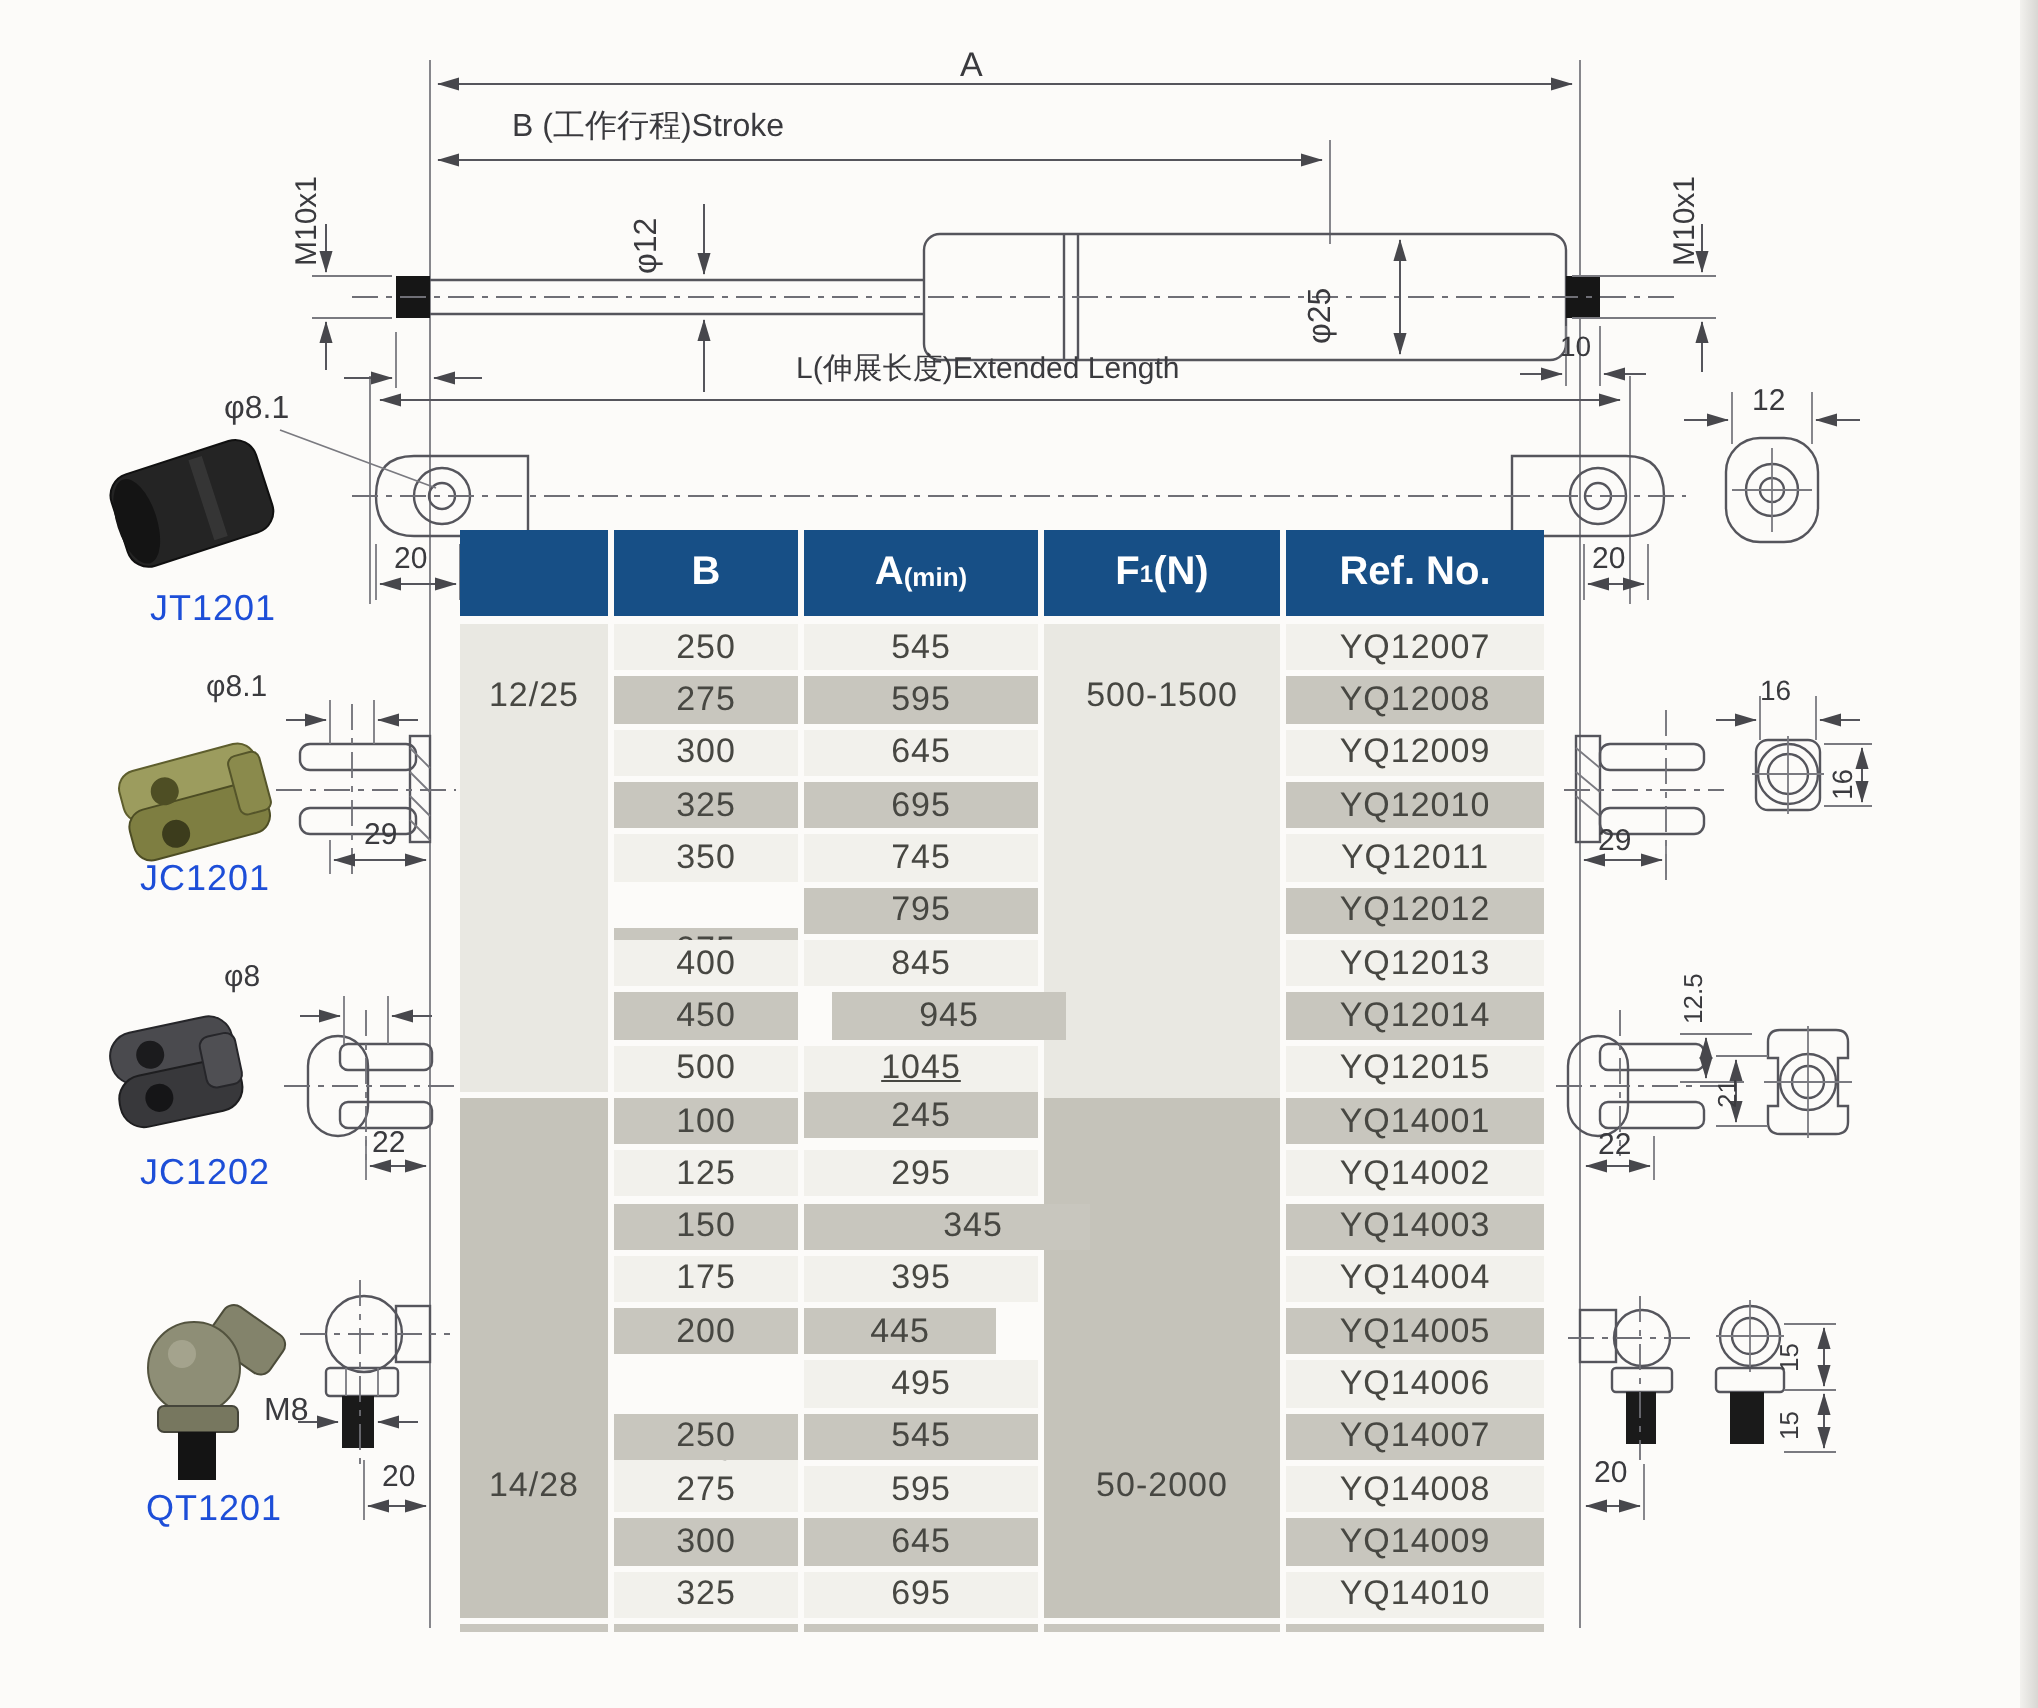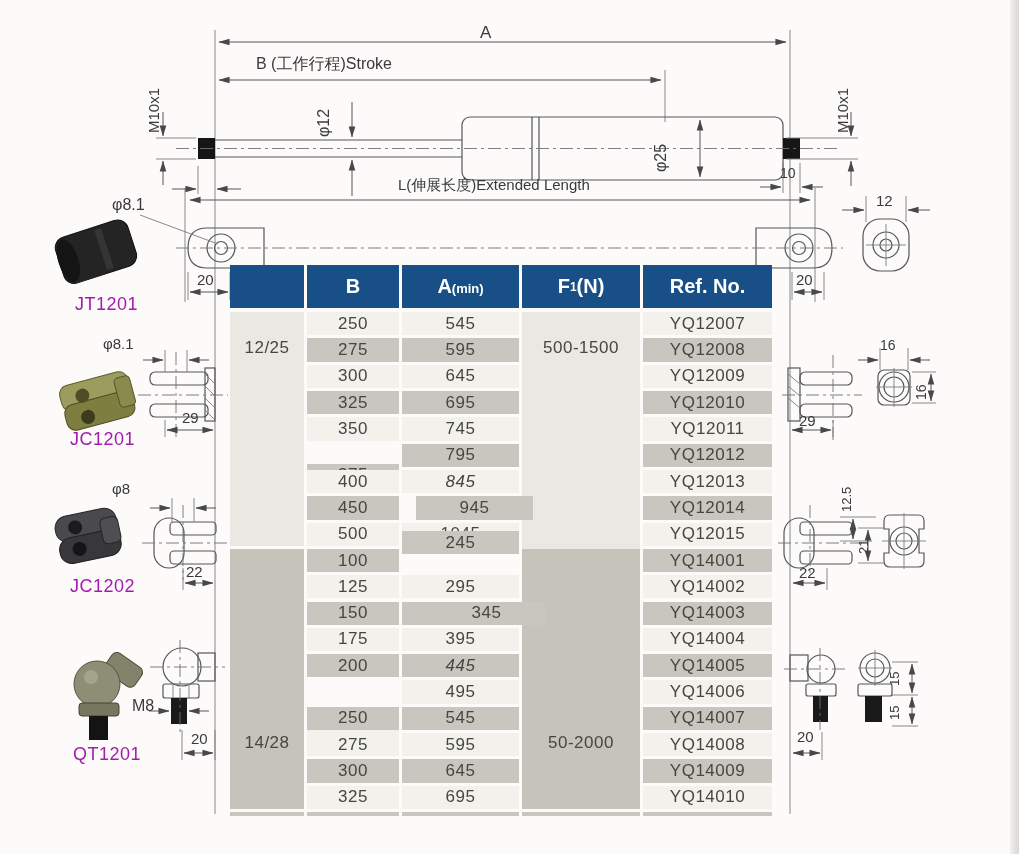--- a/index.html
+++ b/index.html
@@ -6,21 +6,21 @@
   #page{position:relative;width:1019px;height:854px;background:#fcfbf9;overflow:hidden;
         font-family:"Liberation Sans","DejaVu Sans",sans-serif;color:#3c3c40;}
   #linework{position:absolute;left:0;top:0;}
   .ln{stroke:#55555c;fill:none;stroke-width:1.2;}
   .dim{stroke:#55555c;fill:none;stroke-width:1;marker-start:url(#arw);marker-end:url(#arw);}
   .de{stroke:#55555c;fill:none;stroke-width:1;marker-end:url(#arw);}
   .ext{stroke:#7a7a80;fill:none;stroke-width:0.9;}
   .cl{stroke:#6f6f76;fill:none;stroke-width:0.9;stroke-dasharray:13 4 3 4;}
   .lbl{position:absolute;white-space:nowrap;color:#3a3a3e;line-height:1.1;}
   .rot{transform:rotate(-90deg);transform-origin:0 0;}
-  .part-label{font-size:18px;letter-spacing:0.5px;color:#a21caf;text-align:center;}
+  .part-label{font-size:18px;letter-spacing:0.5px;color:#1d4ed8;text-align:center;}
   
   #table{position:absolute;left:230px;top:265px;width:545px;height:554px;}
   .th{position:absolute;top:0;height:43px;background:var(--header-blue,#174f86);color:#fff;
       display:flex;align-items:center;justify-content:center;font-weight:bold;font-size:20px;}
   .th .min{font-size:13px;font-weight:bold;margin-top:4px;}
   .th sub{font-size:12px;}
   .cell{position:absolute;display:flex;align-items:center;justify-content:center;
         font-size:17px;color:#474742;letter-spacing:0.5px;}
   .row.light{background:var(--row-light,#f2f1ec);}
   .row.dark{background:var(--row-dark,#c8c6be);}
@@ -323,48 +323,48 @@
         <div class="cell row dark" style="left: 77px; width: 92px; top: 125.96px; height: 23.3px;">325</div>
         <div class="cell row dark" style="left: 172px; width: 117px; top: 125.96px; height: 23.3px;">695</div>
         <div class="cell row dark" style="left: 413px; width: 129px; top: 125.96px; height: 23.3px;">YQ12010</div>
         <div class="cell row light" style="left: 77px; width: 92px; top: 152.28px; height: 23.3px;">350</div>
         <div class="cell row light" style="left: 172px; width: 117px; top: 152.28px; height: 23.3px;">745</div>
         <div class="cell row light" style="left: 413px; width: 129px; top: 152.28px; height: 23.3px;">YQ12011</div>
         <div class="cell row dark" style="left: 77px; width: 92px; top: 178.6px; height: 23.3px; margin-top: 20px;">375</div>
         <div class="cell row dark" style="left: 172px; width: 117px; top: 178.6px; height: 23.3px;">795</div>
         <div class="cell row dark" style="left: 413px; width: 129px; top: 178.6px; height: 23.3px;">YQ12012</div>
         <div class="cell row light" style="left: 77px; width: 92px; top: 204.92px; height: 23.3px;">400</div>
-        <div class="cell row light" style="left: 172px; width: 117px; top: 204.92px; height: 23.3px; font-style: italic;">845</div>
+        <div class="cell row light" style="left: 172px; width: 117px; top: 204.92px; height: 23.3px;">845</div>
         <div class="cell row light" style="left: 413px; width: 129px; top: 204.92px; height: 23.3px;">YQ12013</div>
         <div class="cell row dark" style="left: 77px; width: 92px; top: 231.24px; height: 23.3px;">450</div>
         <div class="cell row dark" style="left: 186px; width: 117px; top: 231.24px; height: 23.3px;">945</div>
         <div class="cell row dark" style="left: 413px; width: 129px; top: 231.24px; height: 23.3px;">YQ12014</div>
         <div class="cell row light" style="left: 77px; width: 92px; top: 257.56px; height: 23.3px;">500</div>
         <div class="cell row light" style="left: 172px; width: 117px; top: 257.56px; height: 23.3px; text-decoration: underline;">1045</div>
         <div class="cell row light" style="left: 413px; width: 129px; top: 257.56px; height: 23.3px;">YQ12015</div>
         <div class="cell grp dark" style="left: 0px; width: 74px; top: 283.88px; height: 260.2px;">
           <span style="margin-top: 184px;">14/28</span>
         </div>
         <div class="cell grp dark" style="left: 292px; width: 118px; top: 283.88px; height: 260.2px;">
           <span style="margin-top: 184px;">50-2000</span>
         </div>
         <div class="cell row dark" style="left: 77px; width: 92px; top: 283.88px; height: 23.3px;">100</div>
-        <div class="cell row dark" style="left: 172px; width: 117px; top: 266px; height: 23.3px;">245</div>
+        <div class="cell row dark" style="left: 172px; width: 117px; top: 281px; height: 23.3px;">245</div>
         <div class="cell row dark" style="left: 413px; width: 129px; top: 283.88px; height: 23.3px;">YQ14001</div>
         <div class="cell row light" style="left: 77px; width: 92px; top: 310.2px; height: 23.3px;">125</div>
         <div class="cell row light" style="left: 172px; width: 117px; top: 310.2px; height: 23.3px;">295</div>
         <div class="cell row light" style="left: 413px; width: 129px; top: 310.2px; height: 23.3px;">YQ14002</div>
         <div class="cell row dark" style="left: 77px; width: 92px; top: 336.52px; height: 23.3px;">150</div>
         <div class="cell row dark" style="left: 172px; width: 117px; top: 336.52px; height: 23.3px; padding-left: 26px;">345</div>
         <div class="cell row dark" style="left: 413px; width: 129px; top: 336.52px; height: 23.3px;">YQ14003</div>
         <div class="cell row light" style="left: 77px; width: 92px; top: 362.84px; height: 23.3px;">175</div>
         <div class="cell row light" style="left: 172px; width: 117px; top: 362.84px; height: 23.3px;">395</div>
         <div class="cell row light" style="left: 413px; width: 129px; top: 362.84px; height: 23.3px;">YQ14004</div>
         <div class="cell row dark" style="left: 77px; width: 92px; top: 389.16px; height: 23.3px;">200</div>
-        <div class="cell row dark" style="left: 172px; width: 117px; top: 389.16px; height: 23.3px; font-style: italic;">445</div>
+        <div class="cell row dark" style="left: 172px; width: 96px; top: 389.16px; height: 23.3px;">445</div>
         <div class="cell row dark" style="left: 413px; width: 129px; top: 389.16px; height: 23.3px;">YQ14005</div>
         <div class="cell row light" style="left: 77px; width: 92px; top: 415.48px; height: 23.3px; margin-top: 33px;">225</div>
         <div class="cell row light" style="left: 172px; width: 117px; top: 415.48px; height: 23.3px;">495</div>
         <div class="cell row light" style="left: 413px; width: 129px; top: 415.48px; height: 23.3px;">YQ14006</div>
         <div class="cell row dark" style="left: 77px; width: 92px; top: 441.8px; height: 23.3px;">250</div>
         <div class="cell row dark" style="left: 172px; width: 117px; top: 441.8px; height: 23.3px;">545</div>
         <div class="cell row dark" style="left: 413px; width: 129px; top: 441.8px; height: 23.3px;">YQ14007</div>
         <div class="cell row light" style="left: 77px; width: 92px; top: 468.12px; height: 23.3px;">275</div>
         <div class="cell row light" style="left: 172px; width: 117px; top: 468.12px; height: 23.3px;">595</div>
         <div class="cell row light" style="left: 413px; width: 129px; top: 468.12px; height: 23.3px;">YQ14008</div>

